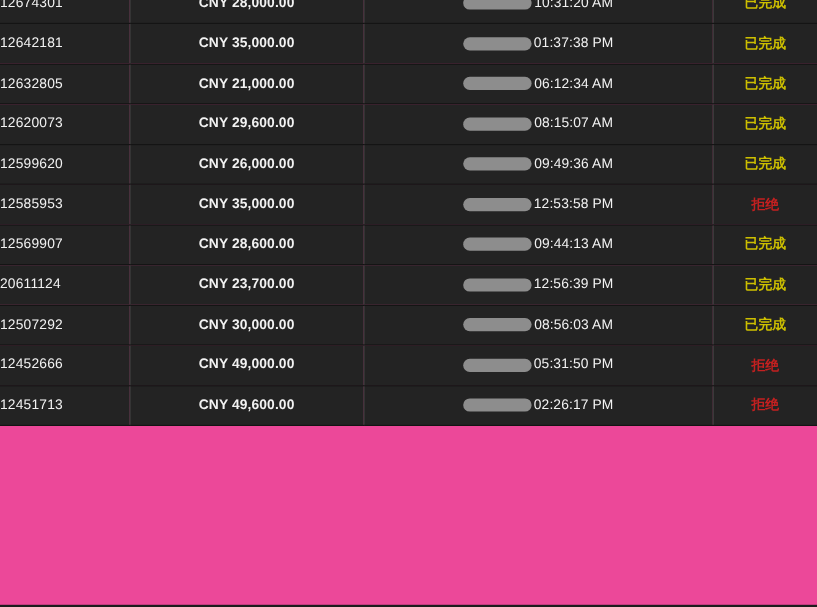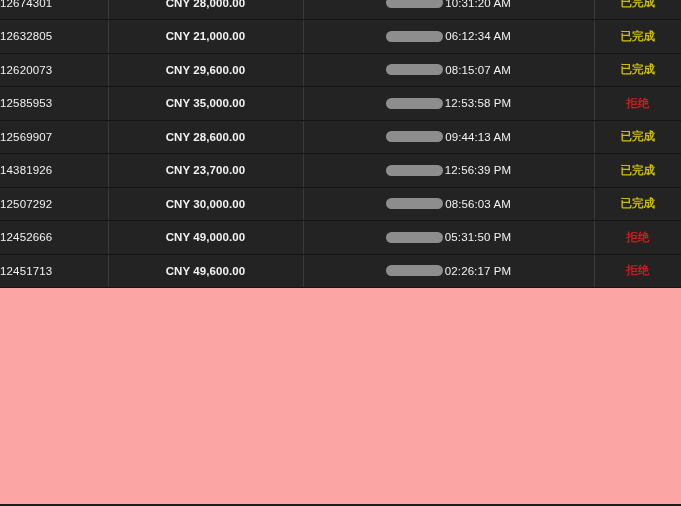--- a/index.html
+++ b/index.html
@@ -12,21 +12,21 @@
     width: 681px;
     height: 506px;
     overflow: hidden;
     font-family: "Liberation Sans", "DejaVu Sans", sans-serif;
   }
 
   #table-wrap {
     width: 681px;
     height: 506px;
     position: relative;
-    background: #fca5a5;
+    background: #ec4899;
     overflow: hidden;
   }
 
   table.txn-table {
     width: 681px;
     border-collapse: collapse;
     table-layout: fixed;
     position: absolute;
     left: 0;
     top: -14px;           
@@ -139,20 +139,31 @@
           <td class="cell-amount">CNY 28,000.00</td>
           <td class="cell-time">
             <div class="time-inner">
               <span class="redacted-pill"></span>
               <span class="time-text">10:31:20 AM</span>
             </div>
           </td>
           <td class="cell-status"><span class="status-completed">已完成</span></td>
         </tr>
         <tr class="txn-row">
+          <td class="cell-id">12642181</td>
+          <td class="cell-amount">CNY 35,000.00</td>
+          <td class="cell-time">
+            <div class="time-inner">
+              <span class="redacted-pill"></span>
+              <span class="time-text">01:37:38 PM</span>
+            </div>
+          </td>
+          <td class="cell-status"><span class="status-completed">已完成</span></td>
+        </tr>
+        <tr class="txn-row">
           <td class="cell-id">12632805</td>
           <td class="cell-amount">CNY 21,000.00</td>
           <td class="cell-time">
             <div class="time-inner">
               <span class="redacted-pill"></span>
               <span class="time-text">06:12:34 AM</span>
             </div>
           </td>
           <td class="cell-status"><span class="status-completed">已完成</span></td>
         </tr>
@@ -161,20 +172,31 @@
           <td class="cell-amount">CNY 29,600.00</td>
           <td class="cell-time">
             <div class="time-inner">
               <span class="redacted-pill"></span>
               <span class="time-text">08:15:07 AM</span>
             </div>
           </td>
           <td class="cell-status"><span class="status-completed">已完成</span></td>
         </tr>
         <tr class="txn-row">
+          <td class="cell-id">12599620</td>
+          <td class="cell-amount">CNY 26,000.00</td>
+          <td class="cell-time">
+            <div class="time-inner">
+              <span class="redacted-pill"></span>
+              <span class="time-text">09:49:36 AM</span>
+            </div>
+          </td>
+          <td class="cell-status"><span class="status-completed">已完成</span></td>
+        </tr>
+        <tr class="txn-row">
           <td class="cell-id">12585953</td>
           <td class="cell-amount">CNY 35,000.00</td>
           <td class="cell-time">
             <div class="time-inner">
               <span class="redacted-pill"></span>
               <span class="time-text">12:53:58 PM</span>
             </div>
           </td>
           <td class="cell-status"><span class="status-rejected">拒绝</span></td>
         </tr>
@@ -183,21 +205,21 @@
           <td class="cell-amount">CNY 28,600.00</td>
           <td class="cell-time">
             <div class="time-inner">
               <span class="redacted-pill"></span>
               <span class="time-text">09:44:13 AM</span>
             </div>
           </td>
           <td class="cell-status"><span class="status-completed">已完成</span></td>
         </tr>
         <tr class="txn-row">
-          <td class="cell-id">14381926</td>
+          <td class="cell-id">20611124</td>
           <td class="cell-amount">CNY 23,700.00</td>
           <td class="cell-time">
             <div class="time-inner">
               <span class="redacted-pill"></span>
               <span class="time-text">12:56:39 PM</span>
             </div>
           </td>
           <td class="cell-status"><span class="status-completed">已完成</span></td>
         </tr>
         <tr class="txn-row">

